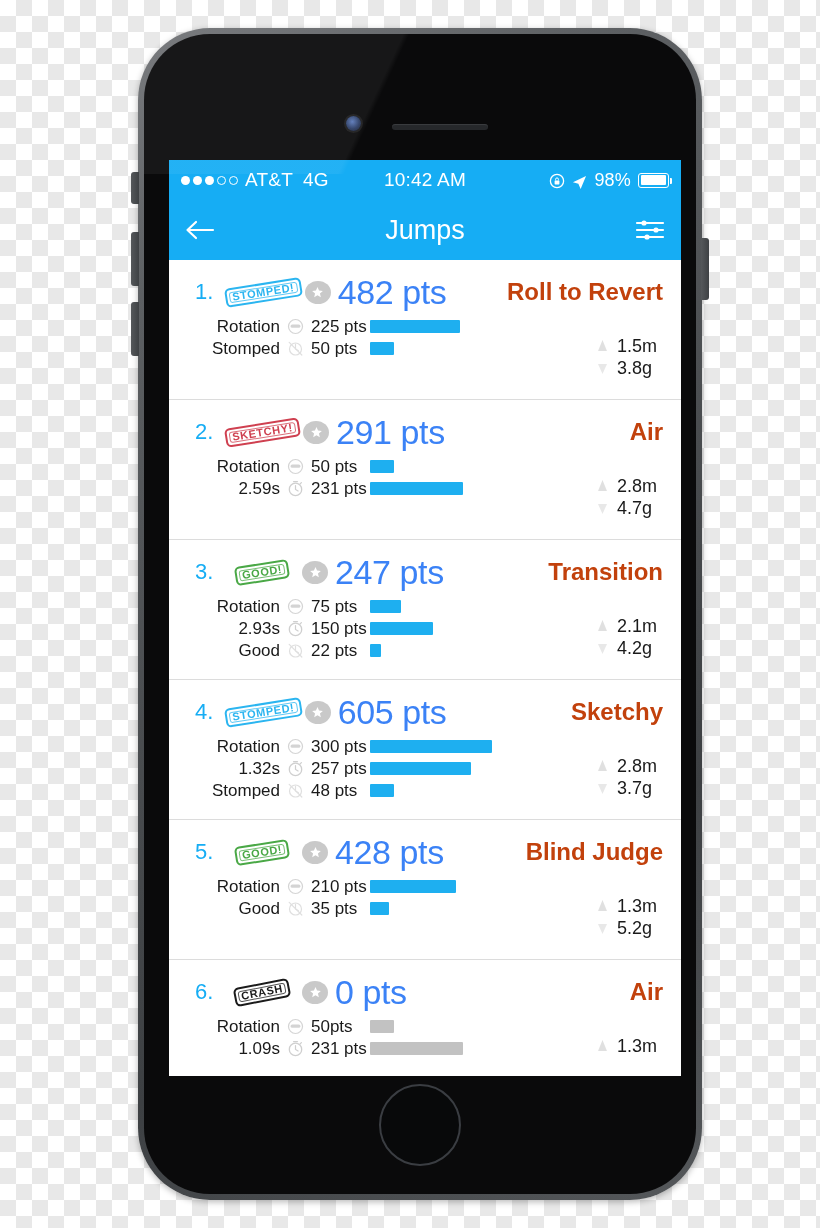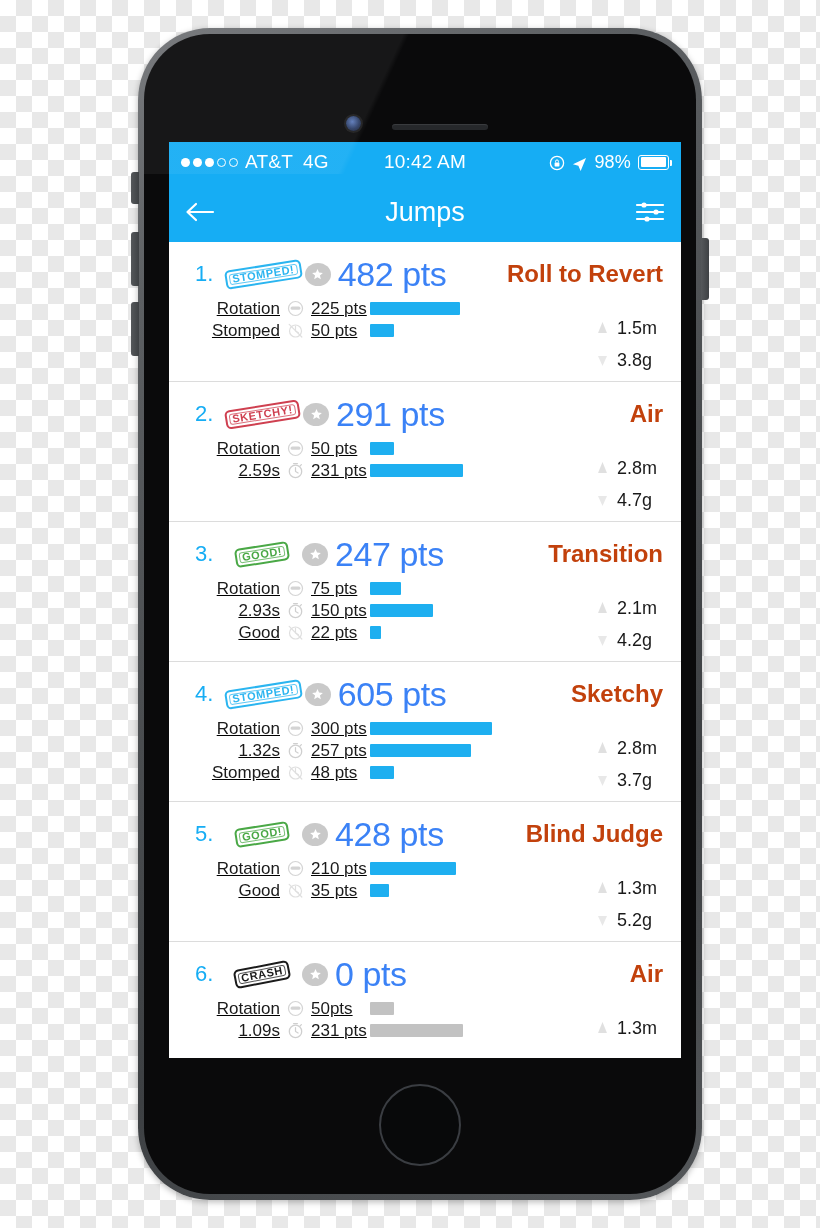--- a/index.html
+++ b/index.html
@@ -87,21 +87,21 @@
   }
   #btn-silent { left: 131px; top: 172px;  width: 8px; height: 32px; border-radius: 3px 0 0 3px; }
   #btn-volup  { left: 131px; top: 232px;  width: 8px; height: 54px; border-radius: 3px 0 0 3px; }
   #btn-voldn  { left: 131px; top: 302px;  width: 8px; height: 54px; border-radius: 3px 0 0 3px; }
   #btn-power  { left: 701px; top: 238px;  width: 8px; height: 62px; border-radius: 0 3px 3px 0; }
 
   
   #screen {
     position: absolute;
     left: 25px;
-    top: 108px;
+    top: 126px;
     width: 512px;
     height: 916px;
     background: #ffffff;
     overflow: hidden;
     z-index: 3;
   }
 
   
   #status-bar {
     height: 40px;
@@ -255,21 +255,20 @@
     padding-left: 26px;
     padding-right: 18px;
     margin-top: 2px;
   }
   .metrics { flex: 0 0 auto; }
   .metric-line {
     display: flex;
     align-items: center;
     height: 21px;
     margin-bottom: 1px;
-    text-decoration: underline;
   }
   .m-label {
     width: 92px;
     text-align: right;
     font-size: 17px;
     color: #1a1a1a;
     padding-right: 7px;
     white-space: nowrap;
   }
   .m-icon {
@@ -296,21 +295,21 @@
     background: #1eaff0;
     border-radius: 1px;
   }
   .bar.dim { background: #c2c2c2; }
 
   .aux {
     margin-left: auto;
     padding-top: 20px;
     display: flex;
     flex-direction: column;
-    gap: 11px;
+    gap: 1px;
   }
   .aux-line {
     display: flex;
     align-items: center;
     height: 21px;
     gap: 8px;
     justify-content: flex-end;
   }
   .aux-icon { width: 13px; height: 17px; opacity: 0.38; }
   .aux-icon svg { display: block; width: 13px; height: 17px; }

